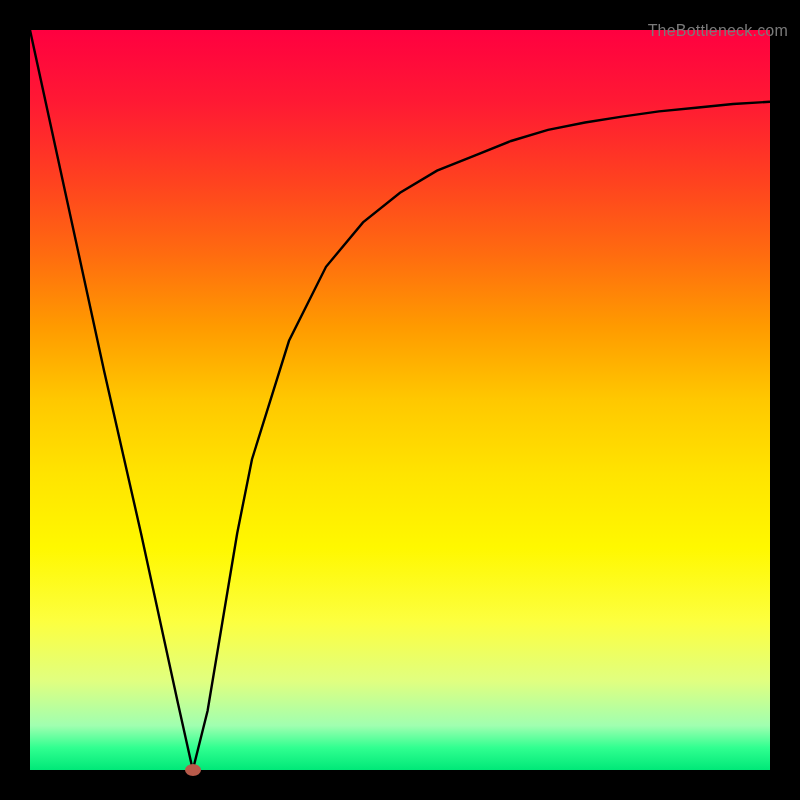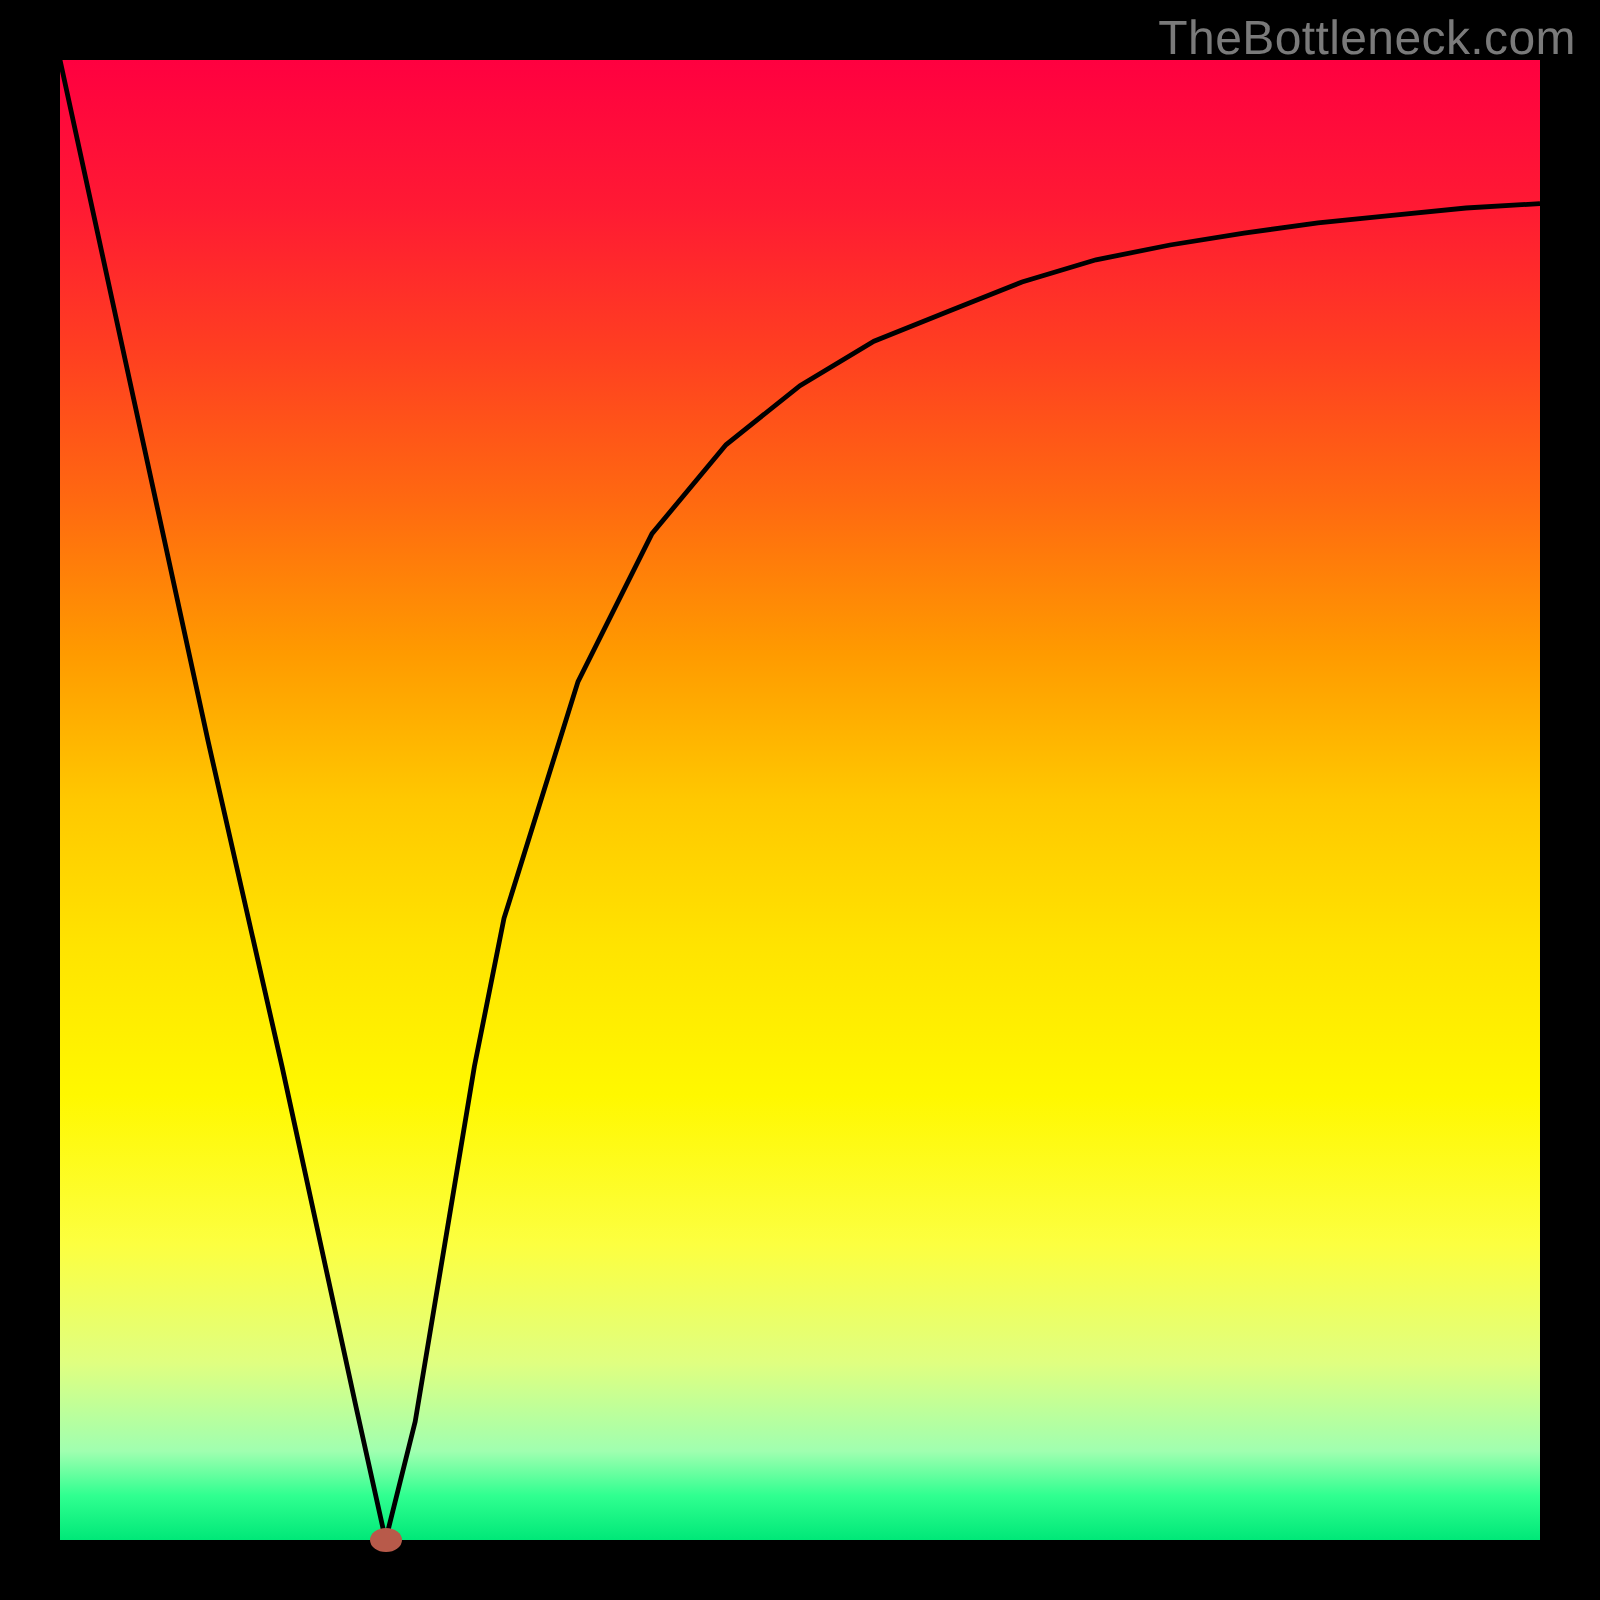--- a/index.html
+++ b/index.html
@@ -28,24 +28,24 @@
       #fff800 70%,
       #fcff40 80%,
       #e0ff80 88%,
       #a0ffb0 94%,
       #30ff90 97%,
       #00e878 100%
     );
   }
   .watermark {
     position: absolute;
-    top: 6px;
+    top: 22px;
     right: 12px;
     color: #7a7a7a;
-    font-size: 24px;
+    font-size: 16px;
     font-weight: 500;
     letter-spacing: 0.2px;
   }
   svg.curve {
     position: absolute;
     left: 0;
     top: 0;
     width: 740px;
     height: 740px;
   }

